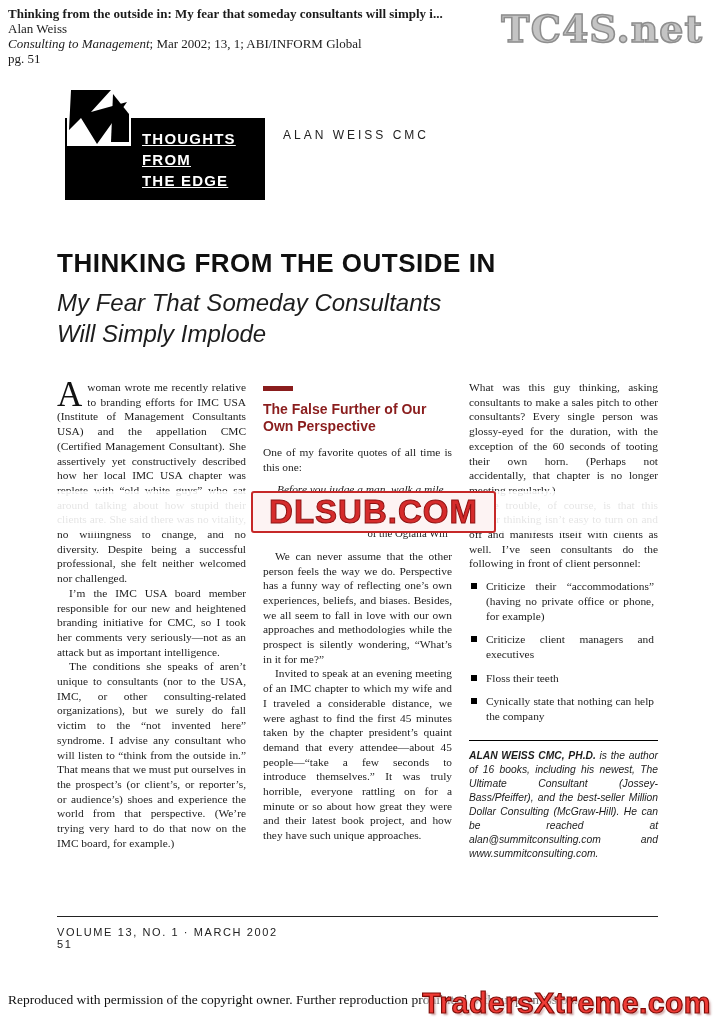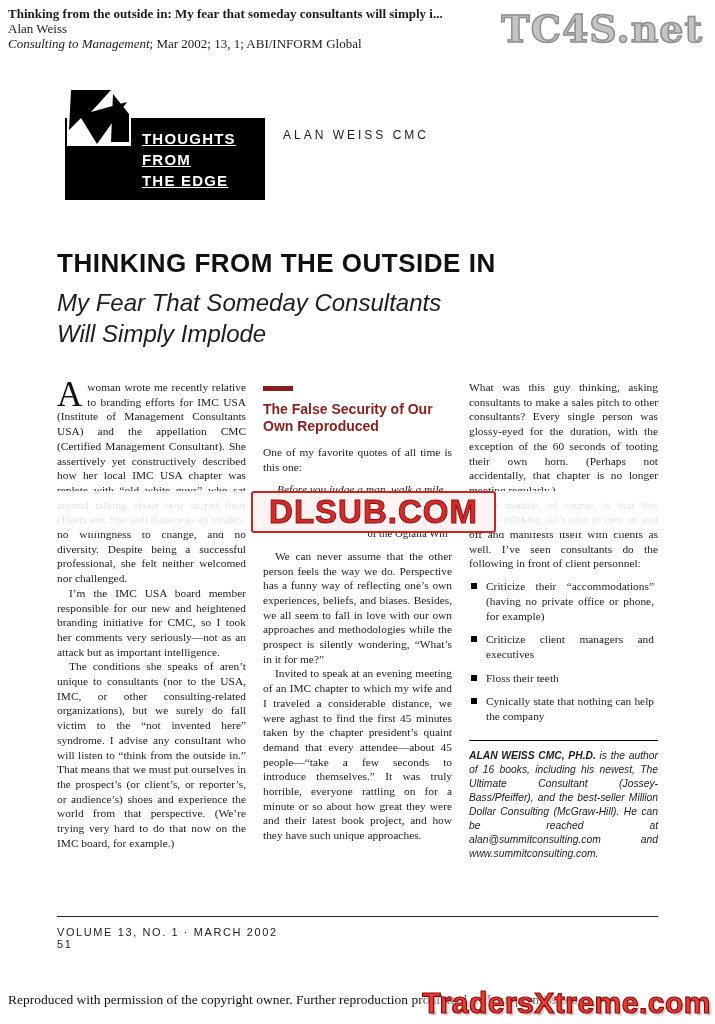--- a/index.html
+++ b/index.html
@@ -111,20 +111,21 @@
 </style>
 </head>
 <body>
 
 <div class="page">
 
   <div class="cite">
     <div class="t">Thinking from the outside in:  My fear that someday consultants will simply i...</div>
     <div>Alan Weiss</div>
     <div><span class="it">Consulting to Management</span><span>; Mar 2002; 13, 1; ABI/INFORM Global</span></div>
+    <div>pg. 51</div>
   </div>
 
   <div class="wm-top">TC4S.net</div>
 
   <div class="logo-box"></div>
   <div class="logo-graphic">
     <svg width="64" height="58" viewBox="0 0 64 58" xmlns="http://www.w3.org/2000/svg">
       <polygon points="4,2 44,2 24,24 60,14 30,56 14,30 2,42" fill="#000"></polygon>
       <polygon points="46,6 62,26 62,54 44,54" fill="#000"></polygon>
     </svg>
@@ -142,21 +143,21 @@
   <div class="columns">
 
     <div class="col">
       <p class="noindent"><span class="dropcap">A</span><span>woman wrote me recently relative to branding efforts for IMC USA (Institute of Management Consultants USA) and the appellation CMC (Certified Management Consultant). She assertively yet constructively described how her local IMC USA chapter was replete with “old white guys” who sat around talking about how stupid their clients are. She said there was no vitality, no willingness to change, and no diversity. Despite being a successful professional, she felt neither welcomed nor challenged.</span></p>
       <p>I’m the IMC USA board member responsible for our new and heightened branding initiative for CMC, so I took her comments very seriously—not as an attack but as important intelligence.</p>
       <p>The conditions she speaks of aren’t unique to consultants (nor to the USA, IMC, or other consulting-related organizations), but we surely do fall victim to the “not invented here” syndrome. I advise any consultant who will listen to “think from the outside in.” That means that we must put ourselves in the prospect’s (or client’s, or reporter’s, or audience’s) shoes and experience the world from that perspective. (We’re trying very hard to do that now on the IMC board, for example.)</p>
     </div>
 
     <div class="col">
       <div class="sec-bar"></div>
-      <h3 class="sec-head">The False Security of Our Own Reproduced</h3>
+      <h3 class="sec-head">The False Further of Our Own Perspective</h3>
       <p class="noindent">One of my favorite quotes of all time is this one:</p>
       <div class="quote">Before you judge a man, walk a mile in his moccasins.</div>
       <div class="attr">
         <div>—Chief Ben American Horse</div>
         <div>of the Oglalla Will</div>
       </div>
       <div class="spacer"></div>
       <p>We can never assume that the other person feels the way we do. Perspective has a funny way of reflecting one’s own experiences, beliefs, and biases. Besides, we all seem to fall in love with our own approaches and methodologies while the prospect is silently wondering, “What’s in it for me?”</p>
       <p>Invited to speak at an evening meeting of an IMC chapter to which my wife and I traveled a considerable distance, we were aghast to find the first 45 minutes taken by the chapter president’s quaint demand that every attendee—about 45 people—“take a few seconds to introduce themselves.” It was truly horrible, everyone rattling on for a minute or so about how great they were and their latest book project, and how they have such unique approaches.</p>
     </div>

